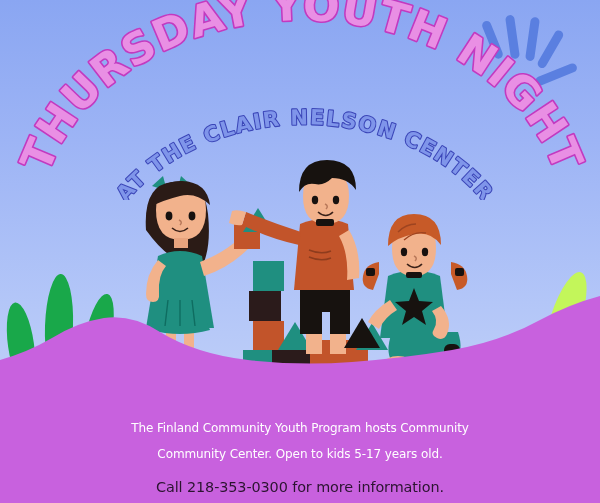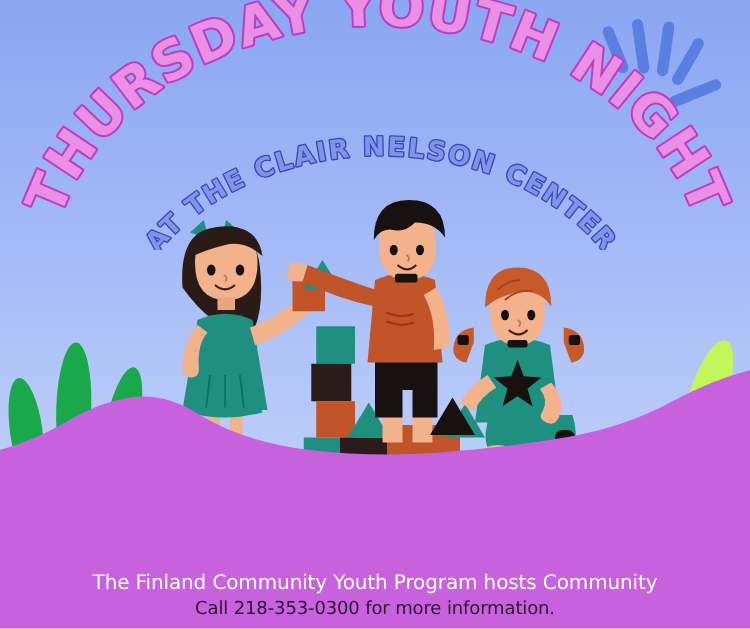--- a/index.html
+++ b/index.html
@@ -48,31 +48,32 @@
     position:absolute;
     left:0; bottom:0;
     width:600px;
     padding:0 0 8px 0;
     text-align:center;
     box-sizing:border-box;
   }
   #bodyCopy{
     font-family:"DejaVu Sans", sans-serif;
     color:#ffffff;
-    font-size:16px;
+    font-size:12px;
     line-height:26px;
     margin:0 auto;
     width:520px;
     letter-spacing:-0.1px;
   }
   #bodyCopy .ln{display:block;}
   #callLine{
     font-family:"DejaVu Sans", sans-serif;
     color:#2b1430;
     font-size:14.4px;
+    margin-top:12px;
     letter-spacing:-0.1px;
   }
 </style>
 </head>
 <body>
 
 <div id="poster">
 
   <div id="sky" class="layer"></div>
 
@@ -243,17 +244,18 @@
       <textPath href="#arcTop" startOffset="50%" text-anchor="middle">THURSDAY YOUTH NIGHT</textPath>
     </text>
     <text class="arcSub">
       <textPath href="#arcBottom" startOffset="50%" text-anchor="middle">AT THE CLAIR NELSON CENTER</textPath>
     </text>
   </svg>
 
   <div id="copyBlock">
     <div id="bodyCopy">
       <span class="ln">The Finland Community Youth Program hosts Community</span>
+      <span class="ln">Community Center. Open to kids 5-17 years old.</span>
     </div>
     <div id="callLine">Call 218-353-0300 for more information.</div>
   </div>
 
 </div>
 
 </body></html>

